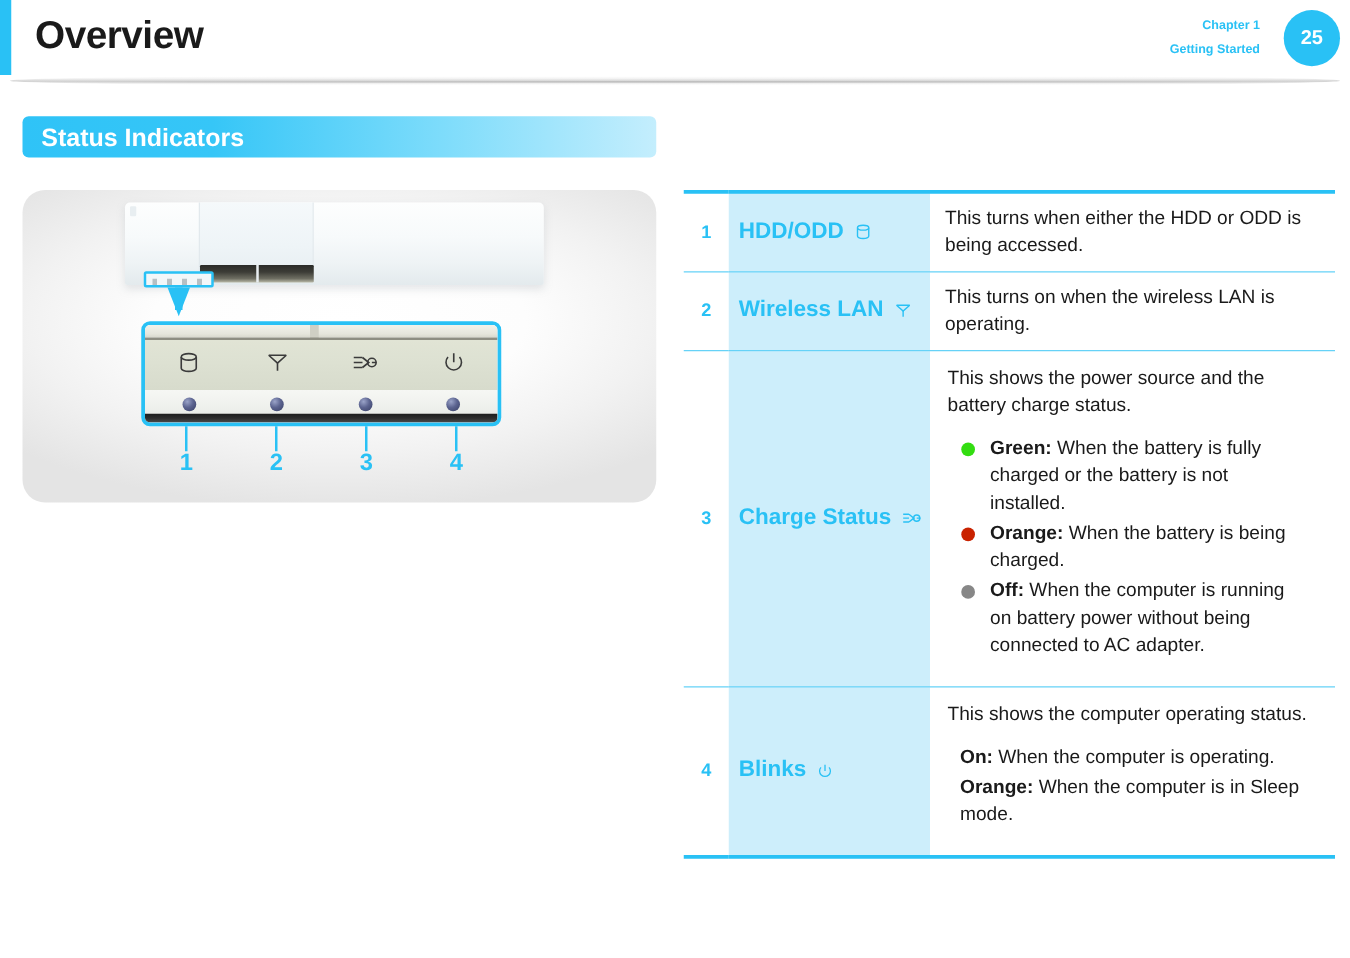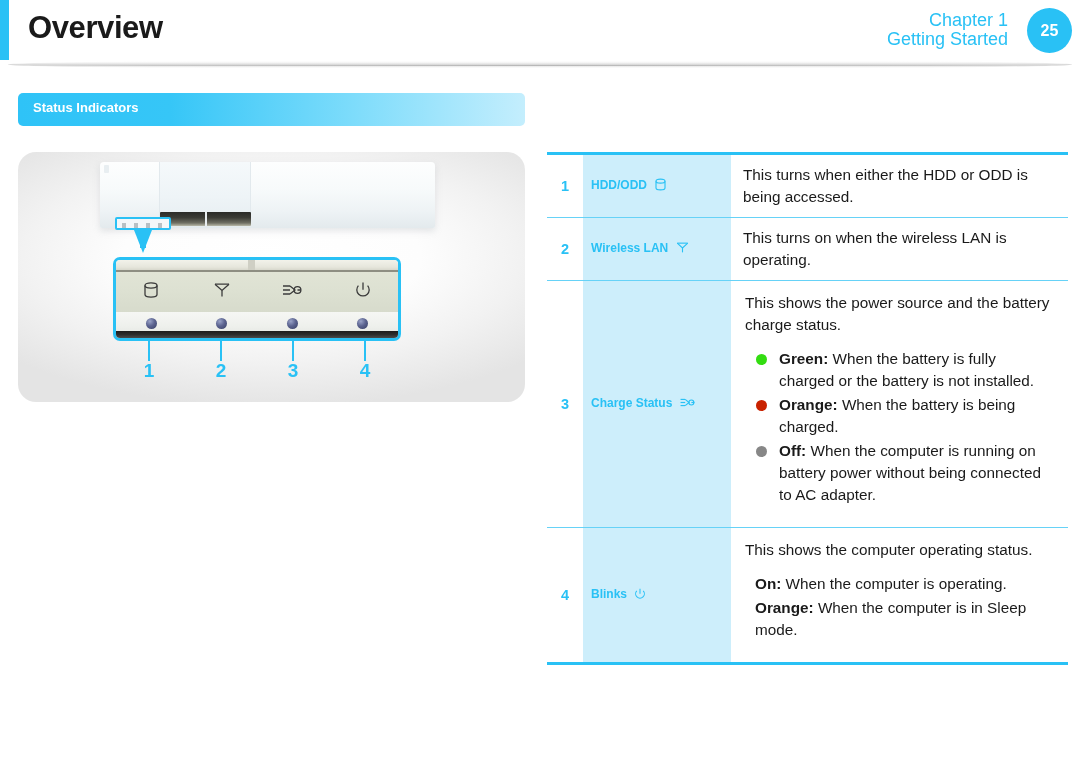--- a/index.html
+++ b/index.html
@@ -45,22 +45,22 @@
     letter-spacing: -0.4px;
   }
   .header-chapter {
     position: absolute;
     right: 72px;
     top: 11px;
     text-align: right;
     line-height: 19px;
   }
   .header-chapter .chapter-line {
-    font-size: 18px;
-    font-weight: normal;
+    font-size: 10px;
+    font-weight: bold;
     color: #29c1f5;
     white-space: nowrap;
   }
   .page-badge {
     position: absolute;
     right: 8px;
     top: 8px;
     width: 45px;
     height: 45px;
     border-radius: 50%;
@@ -107,21 +107,21 @@
     top: 93px;
     width: 507px;
     height: 33px;
     border-radius: 5px;
     background: linear-gradient(to right, #2fc3f7 0%, #36c6f7 30%, #7ddcfb 66%, #c4eefd 100%);
   }
   .section-bar-label {
     position: absolute;
     left: 15px;
     top: 7px;
-    font-size: 13px;
+    font-size: 20px;
     font-weight: bold;
     color: #ffffff;
   }
 
   
   .illustration {
     position: absolute;
     left: 18px;
     top: 152px;
     width: 507px;
@@ -343,21 +343,21 @@
     font-size: 14.5px;
     font-weight: bold;
     color: #29c1f5;
     background: #ffffff;
     padding: 4px 0;
   }
   .col-label {
     width: 148px;
     background: #cdeefb;
     color: #29c1f5;
-    font-size: 12px;
+    font-size: 18px;
     font-weight: bold;
     padding: 10px 6px 10px 8px;
     white-space: nowrap;
   }
   .col-desc {
     background: #ffffff;
     color: #1a1a1a;
     font-size: 15.3px;
     line-height: 22px;
     padding: 9px 10px 9px 12px;

